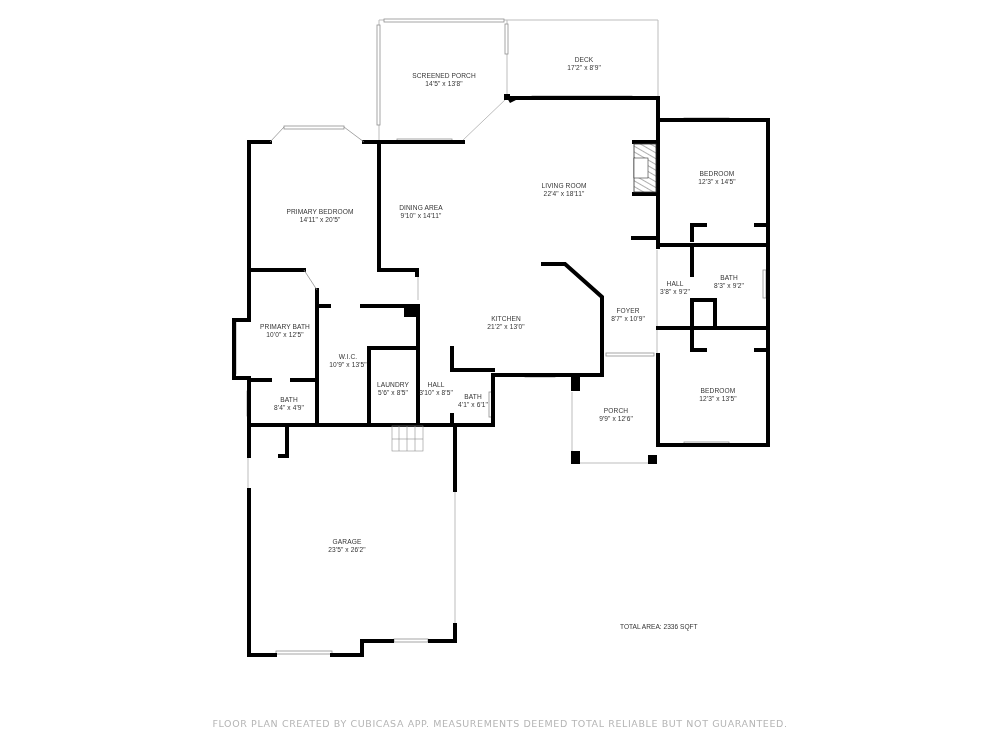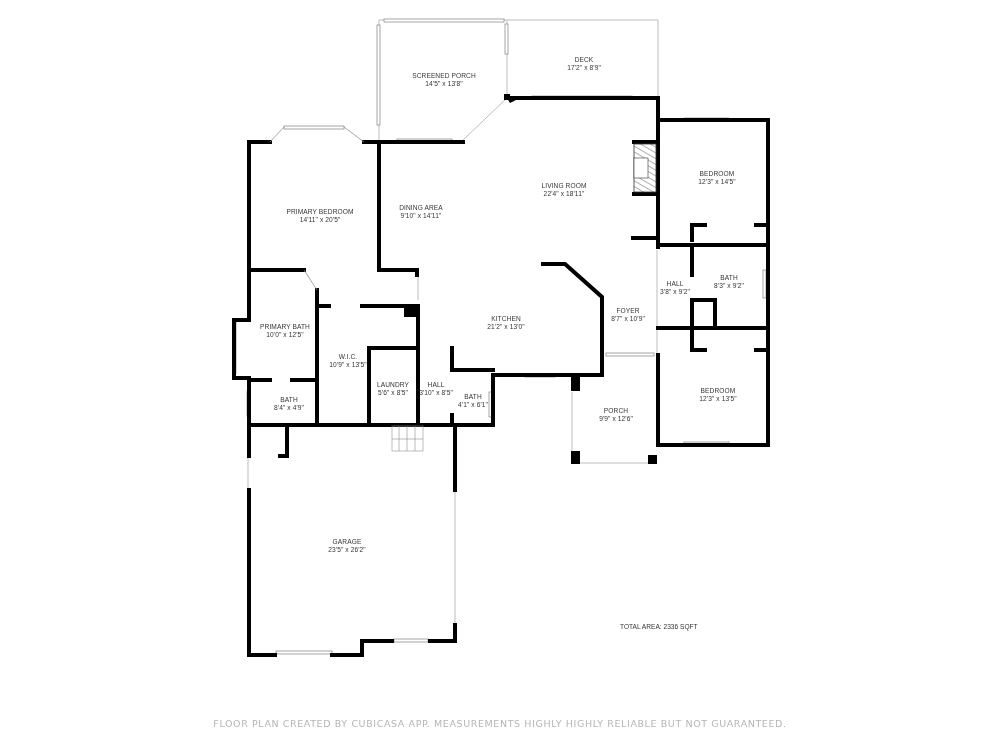--- a/index.html
+++ b/index.html
@@ -200,13 +200,13 @@
 <div class="lbl" style="left:718px;top:387px;">
     <span class="n">Bedroom</span>
     <span class="d">12'3" x 13'5"</span>
   </div>
 <div class="lbl" style="left:347px;top:538px;">
     <span class="n">Garage</span>
     <span class="d">23'5" x 26'2"</span>
   </div>
 
 <div class="total">TOTAL AREA: 2336 SQFT</div>
-<div class="footer">FLOOR PLAN CREATED BY CUBICASA APP. MEASUREMENTS HIGHLY HIGHLY RELIABLE BUT NOT GUARANTEED.</div>
+<div class="footer">FLOOR PLAN CREATED BY CUBICASA APP. MEASUREMENTS DEEMED TOTAL RELIABLE BUT NOT GUARANTEED.</div>
 
 </body></html>

